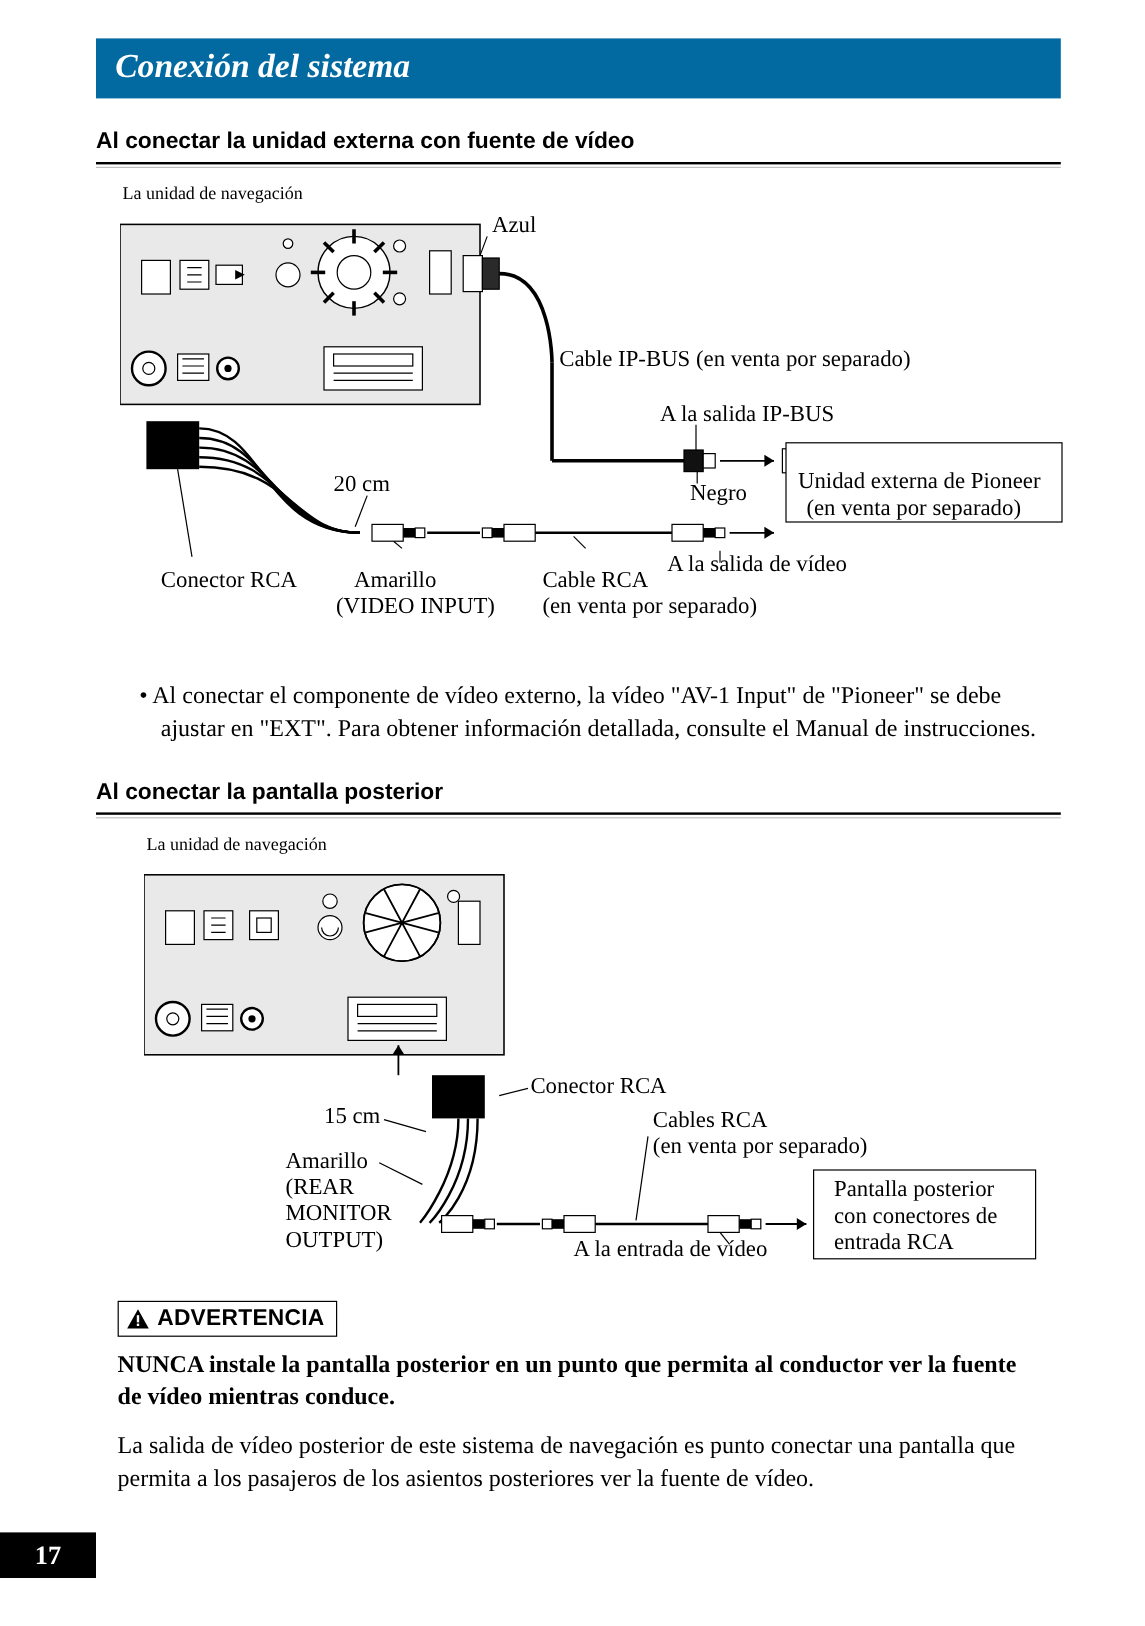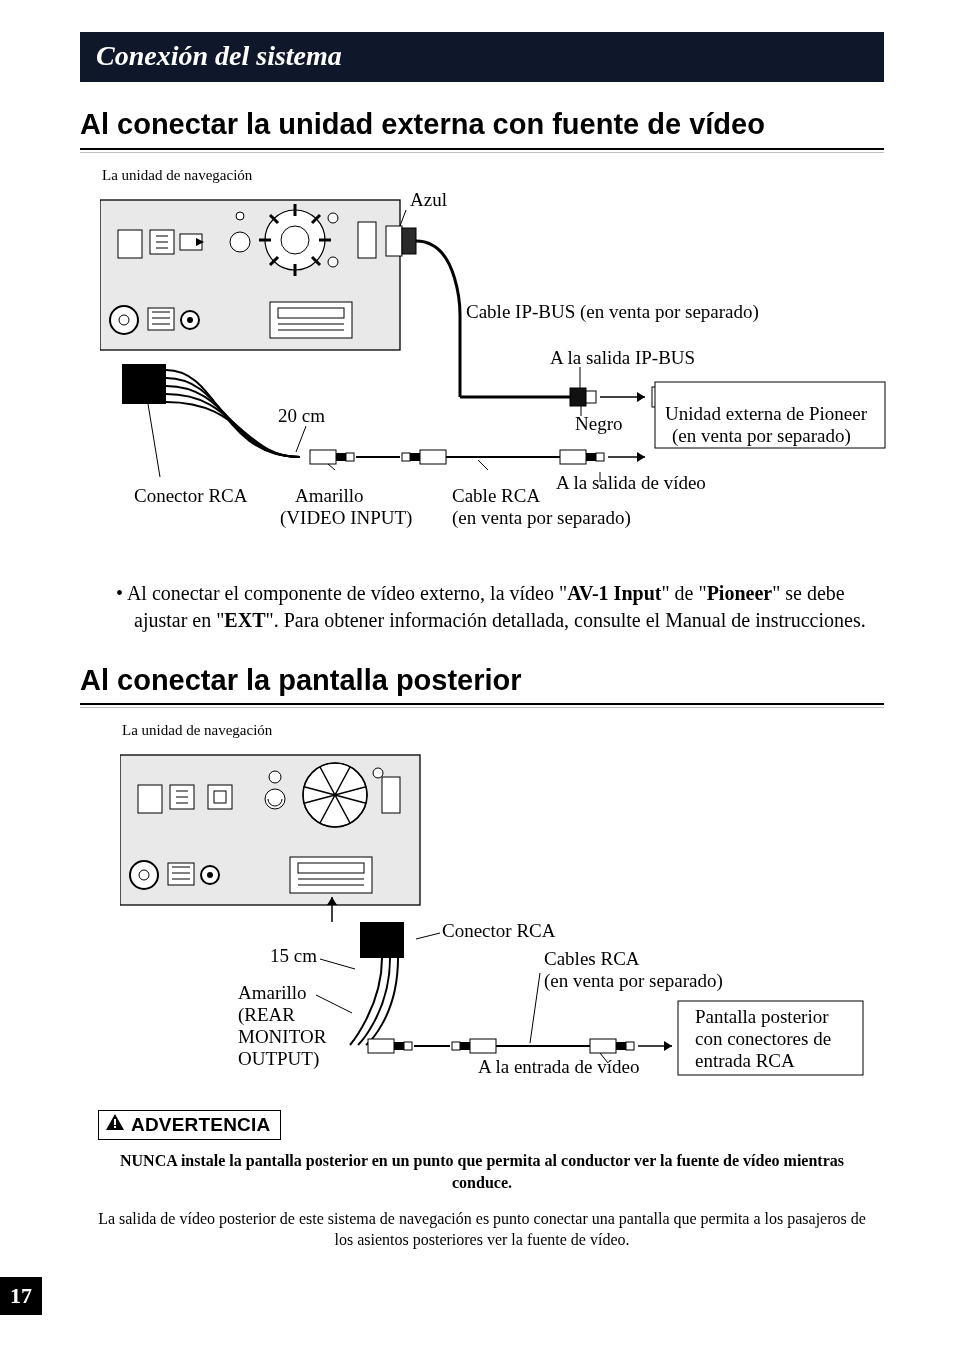--- a/index.html
+++ b/index.html
@@ -8,33 +8,33 @@
     background: #fff;
     color: #000;
     width: 954px;
     height: 1355px;
     position: relative;
     font-size: 20px;
     line-height: 1.3;
   }
   .page { padding: 32px 70px 0 80px; }
   .title-bar {
-    background: #0f172a;
+    background: #0369a1;
     color: #fff;
     font-style: italic;
     font-weight: bold;
     font-size: 28px;
     padding: 6px 16px 8px 16px;
     margin-bottom: 24px;
     font-family: "Times New Roman", Times, serif;
   }
   .section-heading {
     font-family: Arial, Helvetica, sans-serif;
     font-weight: bold;
-    font-size: 29px;
+    font-size: 19px;
     border-bottom: 2px solid #000;
     padding-bottom: 4px;
     margin-bottom: 16px;
     position: relative;
   }
   .section-heading::after {
     content: "";
     position: absolute;
     left: 0; right: 0;
     bottom: -5px;
@@ -60,45 +60,44 @@
   }
   svg { display: block; }
   .label { font-family: "Times New Roman", Times, serif; font-size: 19px; }
   .bullet-note {
     margin: 8px 0 28px 36px;
     font-size: 20px;
     line-height: 1.35;
     text-indent: -18px;
     padding-left: 18px;
   }
-  .bullet-note .b { font-weight: bold; }
+  .bullet-note .b { font-weight: normal; }
   .warn-box {
     display: inline-flex;
-    align-items: flex-start;
+    align-items: center;
     border: 1.5px solid #000;
     padding: 2px 10px 2px 6px;
     font-family: Arial, Helvetica, sans-serif;
     font-weight: bold;
     font-size: 19px;
     letter-spacing: 0.2px;
     margin: 0 0 10px 18px;
   }
   .warn-box svg { margin-right: 6px; }
   .warn-text {
     margin: 0 18px 14px 18px;
-    font-size: 16px;
+    font-size: 20px;
     line-height: 1.35;
-    text-align: center;
   }
   .warn-text.bold { font-weight: bold; }
   .page-num {
     position: absolute;
     left: 0;
     bottom: 40px;
-    width: 42px;
+    width: 80px;
     height: 38px;
     background: #000;
     color: #fff;
     font-weight: bold;
     font-size: 22px;
     display: flex;
     align-items: center;
     justify-content: center;
     font-family: "Times New Roman", Times, serif;
   }

